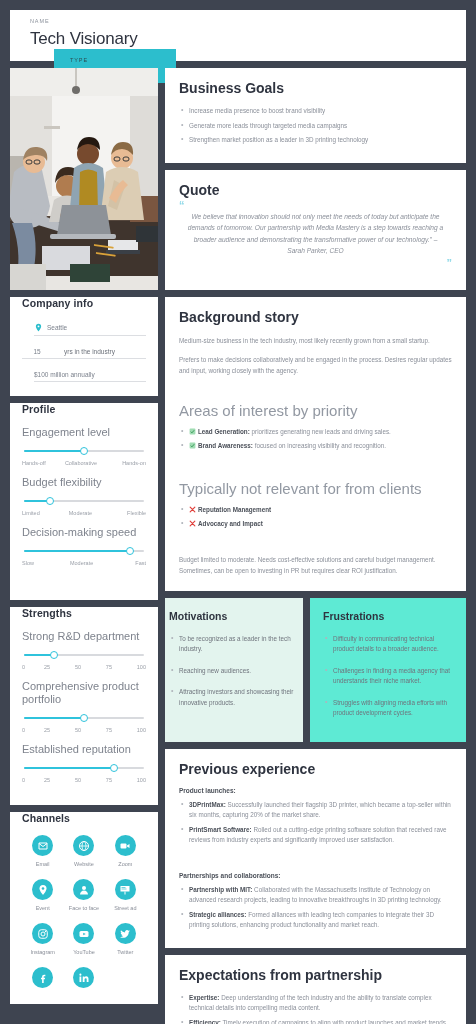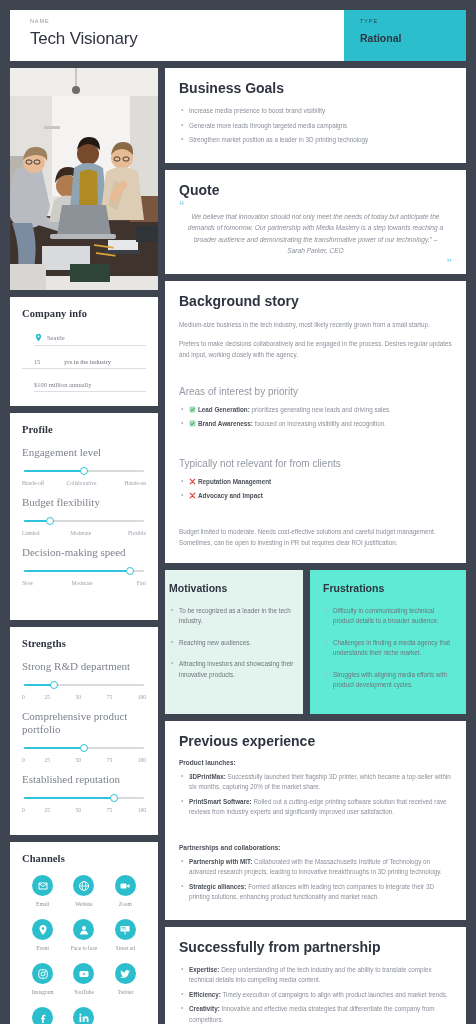--- a/index.html
+++ b/index.html
@@ -7,39 +7,39 @@
     width: 476px; height: 1024px;
     background: #3e4450;
     font-family: "Liberation Sans", sans-serif;
     overflow: hidden;
   }
   .page { width: 476px; height: 1024px; background: #3e4450; padding: 10px; position: relative; }
 
   .card { background: #ffffff; }
 
   
-  .header { display: flex; height: 51px; width: 456px; }
+  .header { display: flex; height: 51px; width: 456px; flex-direction: column; }
   .hdr-name { flex: 1 1 auto; background: #fff; padding: 8px 12px 0 20px; }
   .hdr-type { width: 122px; background: #2cbecd; padding: 8px 12px 0 16px; margin-left: 44px; }
   .lbl-mini { font-size: 5.5px; letter-spacing: .9px; color: #8d939d; text-transform: uppercase; }
   .hdr-type .lbl-mini { color: #2a4f55; }
   .hdr-title { font-size: 17px; color: #2f3440; margin-top: 5px; letter-spacing: -.2px; }
   .hdr-typeval { font-size: 10.5px; font-weight: bold; color: #2f3440; margin-top: 8px; }
 
   
   .cols { display: flex; gap: 7px; margin-top: 7px; }
   .col-l { width: 148px; display: flex; flex-direction: column; gap: 7px; }
   .col-r { width: 301px; display: flex; flex-direction: column; gap: 7px; }
 
   
   .photo { height: 222px; position: relative; overflow: hidden; background: #cfcdc9; }
   .photo svg { display: block; width: 100%; height: 100%; }
 
   
-  .panel { padding: 11px 12px 12px 12px; font-family: Liberation Serif, serif; }
+  .panel { padding: 0 12px 12px 12px; }
   .panel h3 { font-size: 10.5px; color: #2f3440; font-weight: bold; margin-bottom: 11px; letter-spacing: .1px; }
 
   .field-row { display: flex; align-items: center; border-bottom: 1px solid #dcdee2; padding: 3px 0 3px 0; margin-bottom: 9px; }
   .field-row.ind { margin-left: 12px; }
   .pin { width: 9px; height: 9px; margin-right: 4px; flex: 0 0 auto; }
   .fval { font-size: 6.5px; color: #7b818c; }
   .fval.num { width: 30px; text-align: center; }
   .fsuffix { font-size: 6.5px; color: #6b7079; margin-left: 12px; }
 
   
@@ -55,21 +55,21 @@
   
   .chan-grid { display: flex; flex-wrap: wrap; }
   .chan { width: 33.33%; text-align: center; margin-bottom: 12px; }
   .chip { width: 21px; height: 21px; border-radius: 50%; background: #2cbecd; display: inline-flex; align-items: center; justify-content: center; }
   .chip svg { width: 12px; height: 12px; fill: #fff; }
   .chan-lb { font-size: 5.5px; color: #8a8f99; margin-top: 5px; }
 
   
   .rp { padding: 12px 14px 13px 14px; }
   .rp h3 { font-size: 14px; font-weight: bold; color: #2f3440; margin-bottom: 10px; }
-  .rp h4 { font-size: 10px; font-weight: normal; color: #9298a2; margin: 0 0 8px 0; }
+  .rp h4 { font-size: 15px; font-weight: normal; color: #9298a2; margin: 0 0 8px 0; }
   .rp .sub { font-size: 6.5px; font-weight: bold; color: #4b5059; margin: 0 0 6px 0; }
   ul.b { list-style: none; }
   ul.b li { font-size: 6.3px; color: #8a8f99; line-height: 10.5px; padding-left: 10px; position: relative; margin-bottom: 4px; }
   ul.b li:before { content: "\2022"; position: absolute; left: 2px; top: -1px; color: #b0b4bb; font-size: 7px; }
   ul.b li b { color: #4b5059; font-weight: bold; }
   .sp li { margin-bottom: 10px; }
   .p { font-size: 6.3px; color: #8a8f99; line-height: 11px; margin-bottom: 8px; }
 
   
   .qmark { color: #8fd9e8; font-size: 11px; font-weight: bold; line-height: 6px; }
@@ -391,21 +391,21 @@
 
       <div class="card rp">
         <h3>Business Goals</h3>
         <ul class="b">
           <li>Increase media presence to boost brand visibility</li>
           <li>Generate more leads through targeted media campaigns</li>
           <li>Strengthen market position as a leader in 3D printing technology</li>
         </ul>
       </div>
 
-      <div class="card rp" style="padding-bottom:8px;">
+      <div class="card rp" style="padding-bottom:24px;">
         <h3 style="margin-bottom:4px;">Quote</h3>
         <div class="qmark">“</div>
         <div class="qtext">We believe that innovation should not only meet the needs of today but anticipate the demands of tomorrow. Our partnership with Media Mastery is a step towards reaching a broader audience and demonstrating the transformative power of our technology.” – Sarah Parker, CEO</div>
         <div class="qmark r">”</div>
       </div>
 
       <div class="card rp">
         <h3>Background story</h3>
         <p class="p">Medium-size business in the tech industry, most likely recently grown from a small startup.</p>
         <p class="p" style="margin-bottom:26px;">Prefers to make decisions collaboratively and be engaged in the process. Desires regular updates and input, working closely with the agency.</p>
@@ -474,21 +474,21 @@
         <div style="height:22px"></div>
 
         <div class="sub">Partnerships and collaborations:</div>
         <ul class="b">
           <li><b>Partnership with MIT:</b><span> Collaborated with the Massachusetts Institute of Technology on advanced research projects, leading to innovative breakthroughs in 3D printing technology.</span></li>
           <li><b>Strategic alliances:</b><span> Formed alliances with leading tech companies to integrate their 3D printing solutions, enhancing product functionality and market reach.</span></li>
         </ul>
       </div>
 
       <div class="card rp" style="flex:1 1 auto;">
-        <h3>Successfully from partnership</h3>
+        <h3>Expectations from partnership</h3>
         <ul class="b sp">
           <li><b>Expertise:</b><span> Deep understanding of the tech industry and the ability to translate complex technical details into compelling media content.</span></li>
           <li><b>Efficiency:</b><span> Timely execution of campaigns to align with product launches and market trends.</span></li>
           <li><b>Creativity:</b><span> Innovative and effective media strategies that differentiate the company from competitors.</span></li>
           <li><b>Results:</b><span> Measurable improvements in brand visibility and lead generation.</span></li>
         </ul>
       </div>
 
     </div>
   </div>

